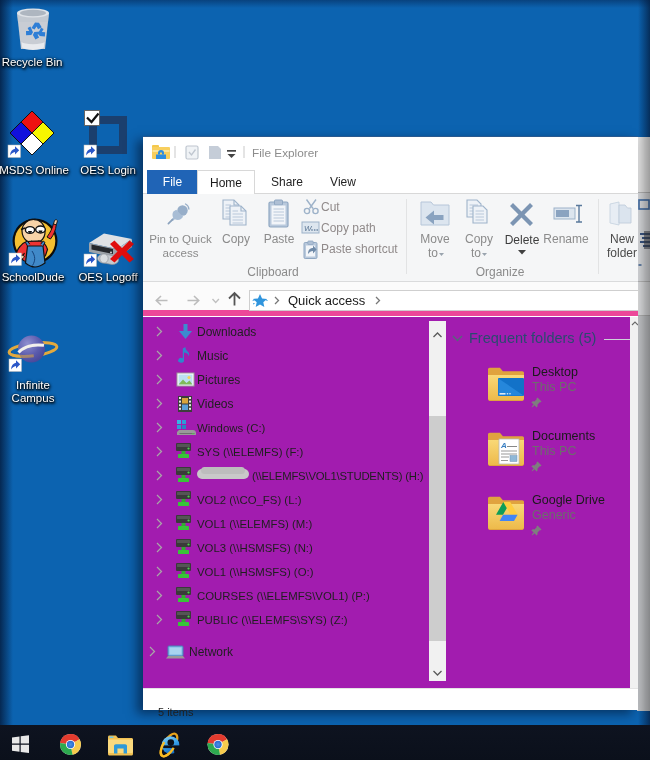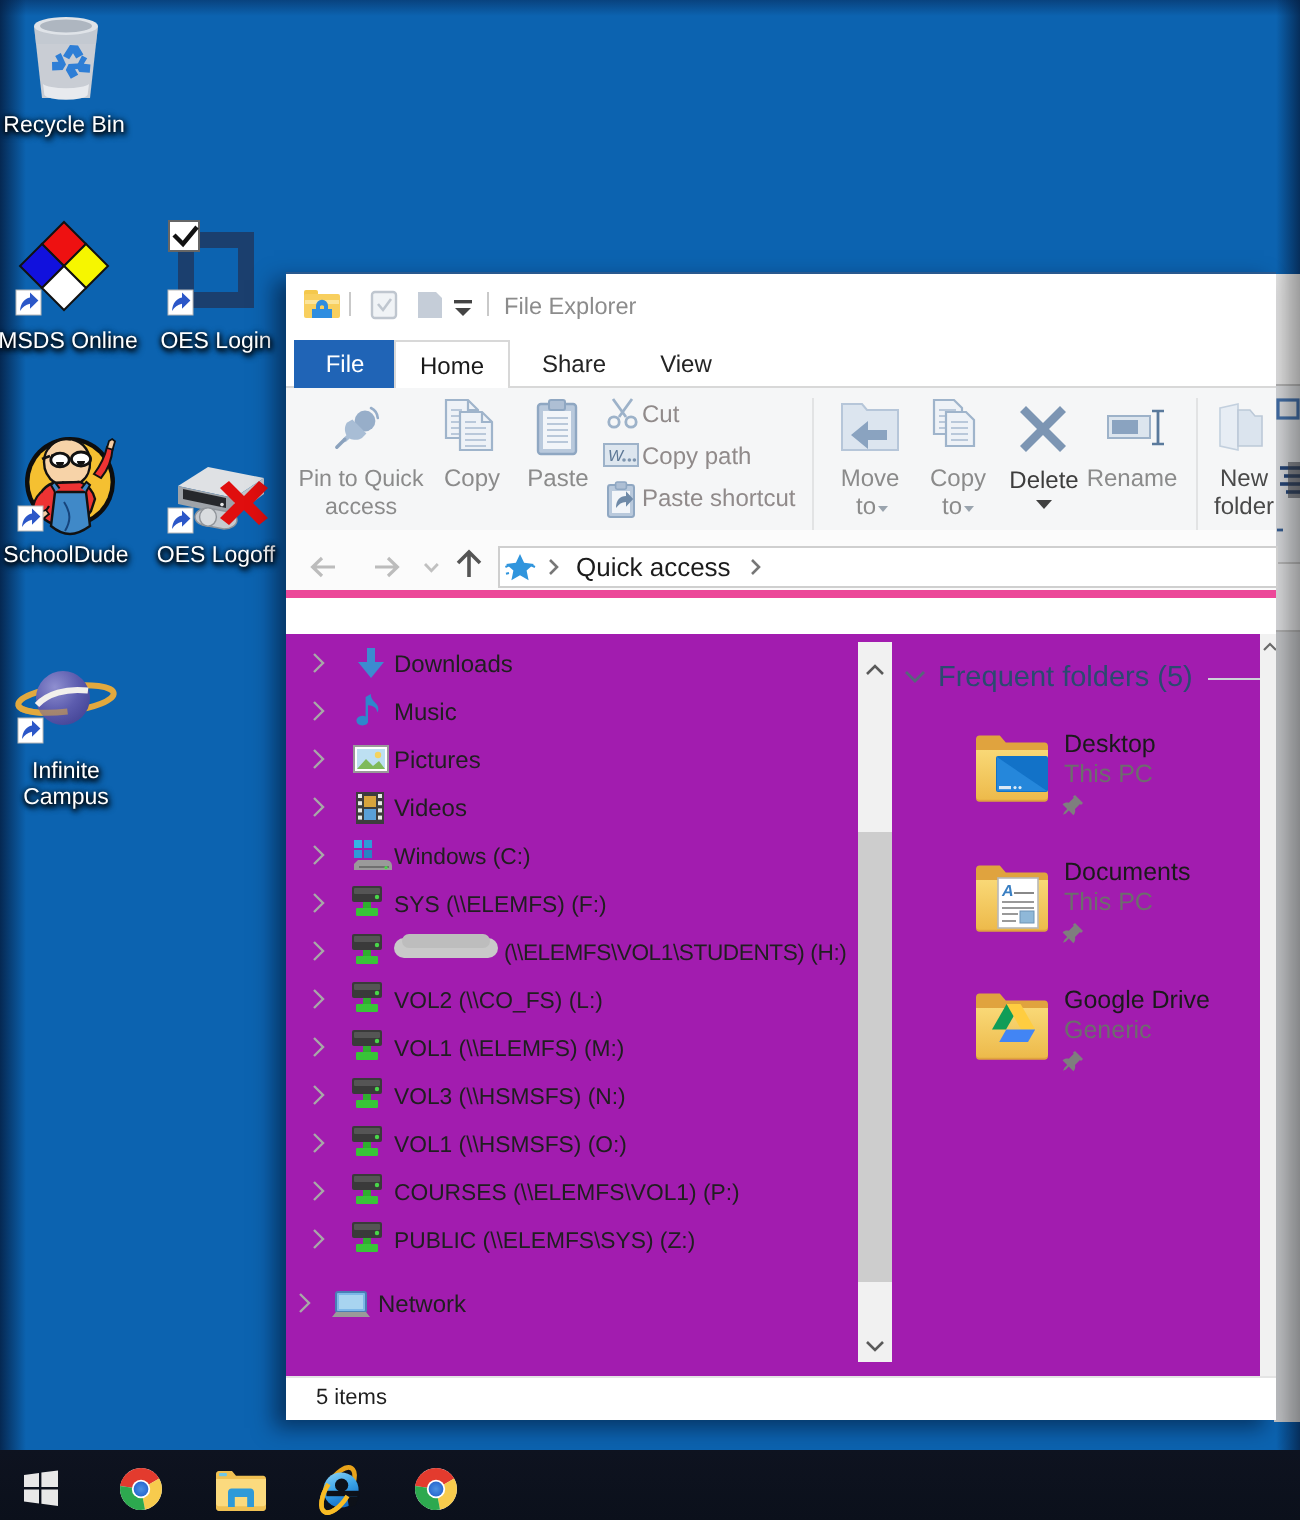--- a/index.html
+++ b/index.html
@@ -18,21 +18,21 @@
 #win { position:absolute; left:143px; top:136px; width:495px; height:574px;
   background:#fff; border-top:1px solid #29598f; box-shadow:-6px 4px 10px rgba(0,8,25,.5); }
 #titlebar { position:absolute; left:0; top:0; width:100%; height:30px; background:#fff; }
 #tabrow { position:absolute; left:0; top:30px; width:100%; height:27px; background:#fff; border-bottom:1px solid #d8d8d8; }
 .tab { position:absolute; top:3px; height:24px; line-height:24px; font-size:12px; color:#242424; text-align:center; }
 #tab-file { left:4px; width:51px; background:#2064b6; color:#fff; top:3px; height:24px; }
 #tab-home { left:54px; width:58px; background:#fff; border:1px solid #d8d8d8; border-bottom:none; height:25px; color:#1a1a1a; }
 #tab-share { left:116px; width:56px; }
 #tab-view { left:174px; width:52px; }
 #ribbon { position:absolute; left:0; top:57px; width:100%; height:88px; background:#f5f6f7; border-bottom:1px solid #dadbdc; }
-#addrrow { position:absolute; left:0; top:128px; width:100%; height:34px; background:#fbfbfb; border-bottom:4px solid #ec4899; }
+#addrrow { position:absolute; left:0; top:145px; width:100%; height:34px; background:#fbfbfb; border-bottom:6px solid #ec4899; }
 #addrbox { position:absolute; left:106px; top:8px; width:390px; height:21px; background:#fff; border:1px solid #cfcfcf; }
 #main { position:absolute; left:0; top:180px; width:100%; height:371px; background:#a21caf; }
 #statusbar { position:absolute; left:0; top:551px; width:100%; height:22px; background:#fff; border-top:1px solid #e4e4e4; }
 
 #taskbar { position:absolute; left:0; top:725px; width:650px; height:35px;
   background:linear-gradient(180deg,#0e1320 0%,#0b101b 100%); }
 </style>
 </head>
 <body>
 <div id="desk"></div>
@@ -526,21 +526,21 @@
       </g>
       <text x="389" y="187" font-size="12.5" fill="#1a1a1a">Google Drive</text>
       <text x="389" y="202" font-size="12.5" fill="#6d6d6d">Generic</text>
       <use href="#pin1" x="0" y="128"></use>
 
       <rect x="487" y="0" width="8" height="371" fill="#f1f1f1"></rect>
       <path d="M489 8 l3-3 3 3" stroke="#6a6a6a" stroke-width="1.1" fill="none"></path>
     </svg>
   </div>
   <div id="statusbar">
-      <div style="position:absolute;left:15px;top:4px;font-size:11px;color:#1f1f1f;">5 items</div>
+      <div style="position:absolute;left:15px;top:17px;font-size:11px;color:#1f1f1f;">5 items</div>
     </div>
 </div>
 <div id="taskbar">
 <svg width="650" height="35" style="position:absolute;left:0;top:0">
   <defs>
     <radialGradient id="chrc" cx="0.5" cy="0.5" r="0.5">
       <stop offset="0" stop-color="#4a90e2"></stop>
           <stop offset="1" stop-color="#2a6ad0"></stop>
     </radialGradient>
   </defs>

